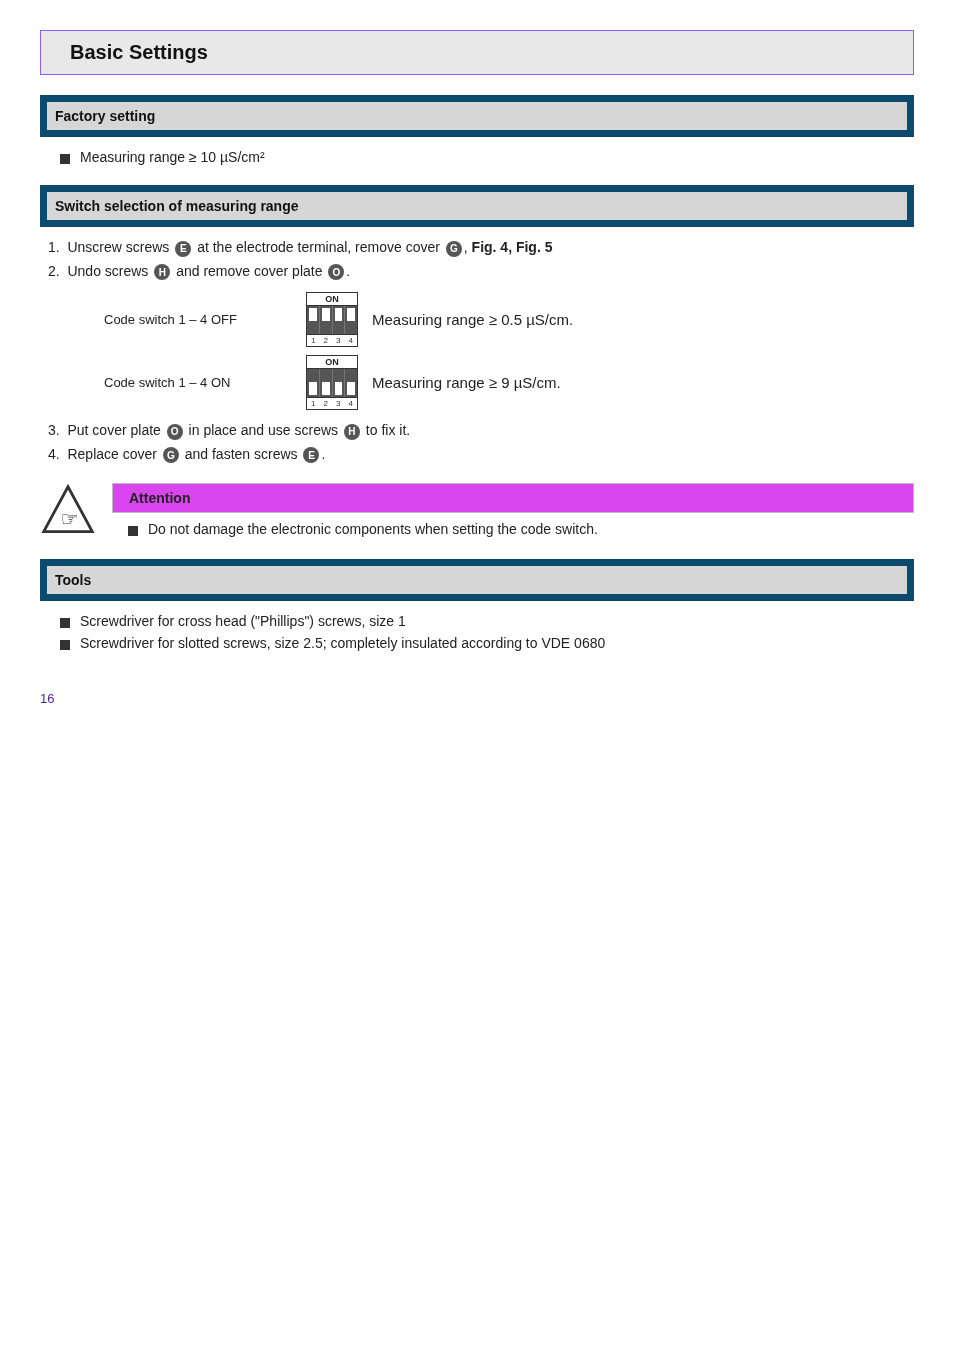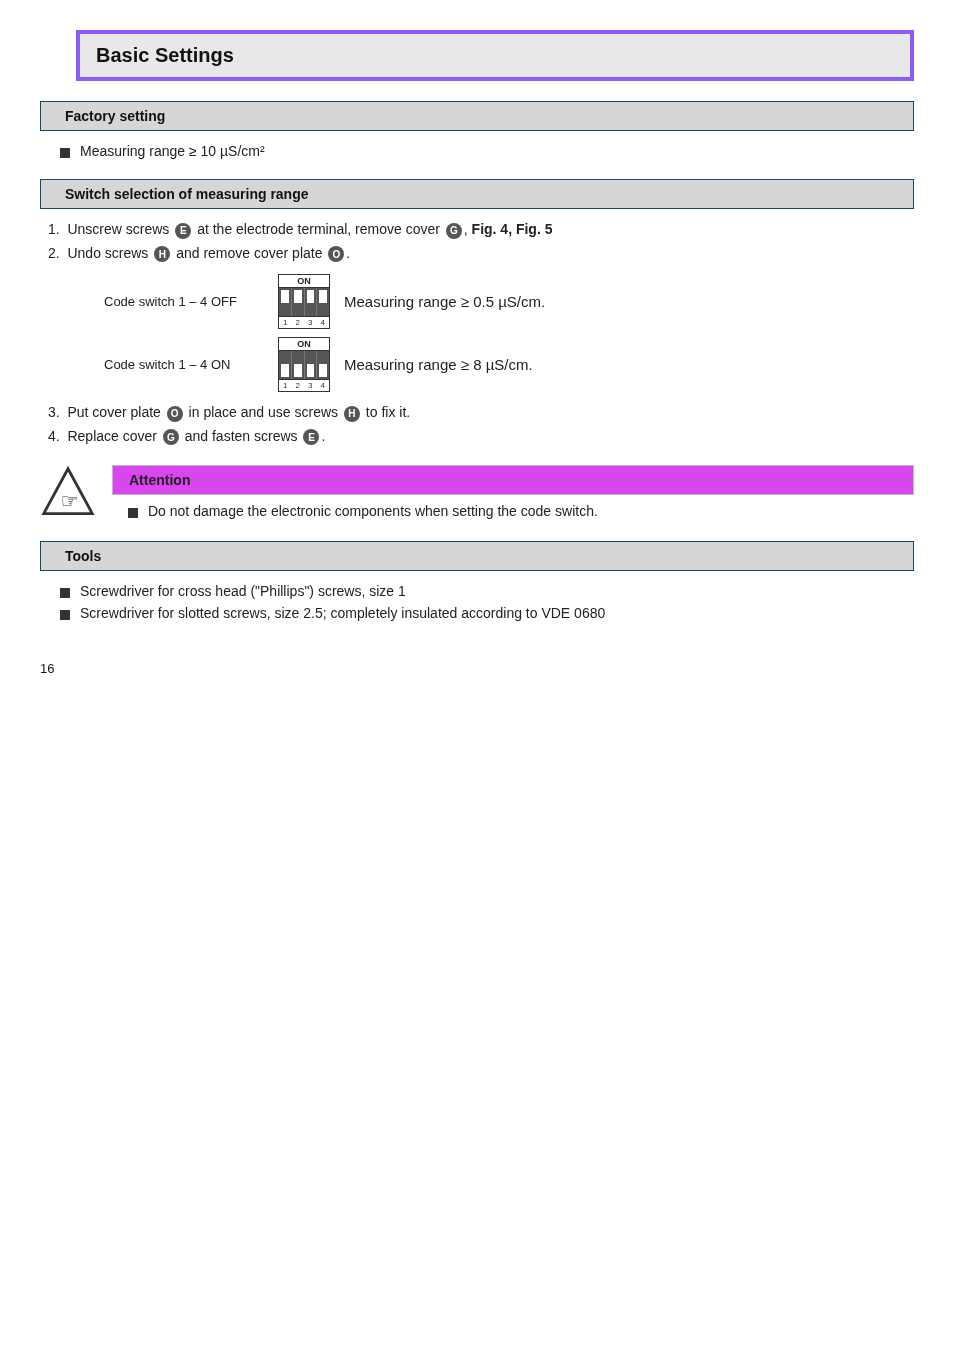--- a/index.html
+++ b/index.html
@@ -8,35 +8,34 @@
       font-size: 14px;
       background: #fff;
       color: #222;
       width: 954px;
       min-height: 1354px;
       padding: 30px 40px 40px 40px;
     }
 
     .page-title-bar {
       background: #e8e8e8;
-      border: 4px solid #8b5cf6;
-      padding: 10px 16px;
+      border: 1px solid #8b5cf6;
+      padding: 10px 29px;
       margin-bottom: 20px;
-      margin-left: 36px;
     }
     .page-title-bar h1 {
       font-size: 20px;
       font-weight: bold;
       color: #111;
     }
 
     .section-bar {
       background: #d6d6d6;
-      border: 1px solid #0c4a6e;
-      padding: 6px 24px;
+      border: 7px solid #0c4a6e;
+      padding: 6px 8px;
       margin-bottom: 12px;
     }
     .section-bar h2 {
       font-size: 14px;
       font-weight: bold;
       color: #111;
     }
 
     .section-content {
       margin-bottom: 20px;
@@ -93,20 +92,21 @@
       font-size: 13px;
       min-width: 160px;
     }
 
     
     .dip-switch {
       display: flex;
       flex-direction: column;
       border: 1.5px solid #333;
       width: 52px;
+      margin-left: 28px;
     }
     .dip-switch-on-bar {
       background: #fff;
       border-bottom: 1px solid #333;
       text-align: center;
       font-size: 9px;
       font-weight: bold;
       padding: 1px 0;
     }
     .dip-switch-body {
@@ -174,21 +174,21 @@
       margin-bottom: 8px;
     }
     .attention-header-bar h3 {
       font-size: 14px;
       font-weight: bold;
     }
 
     .page-number {
       margin-top: 40px;
       font-size: 13px;
-      color: #0f172a;
+      color: #4c1d95;
     }
 
     p {
       line-height: 1.5;
       margin-bottom: 6px;
     }
   </style>
 </head>
 <body>
 
@@ -270,21 +270,21 @@
               <div class="dip-knob-down"></div>
             </div>
         </div>
         <div class="dip-switch-numbers">
           <span>1</span>
           <span>2</span>
           <span>3</span>
           <span>4</span>
         </div>
       </div>
-      <span class="code-switch-desc">Measuring range ≥ 8 µS/cm.</span>
+      <span class="code-switch-desc">Measuring range ≥ 9 µS/cm.</span>
     </div>
 
   </div>
 
   <ol class="numbered-list">
     <li>
       3.&nbsp;&nbsp;Put cover plate <span class="circle-label">O</span>
       in place and use screws <span class="circle-label">H</span> to fix it.
     </li>
     <li>

